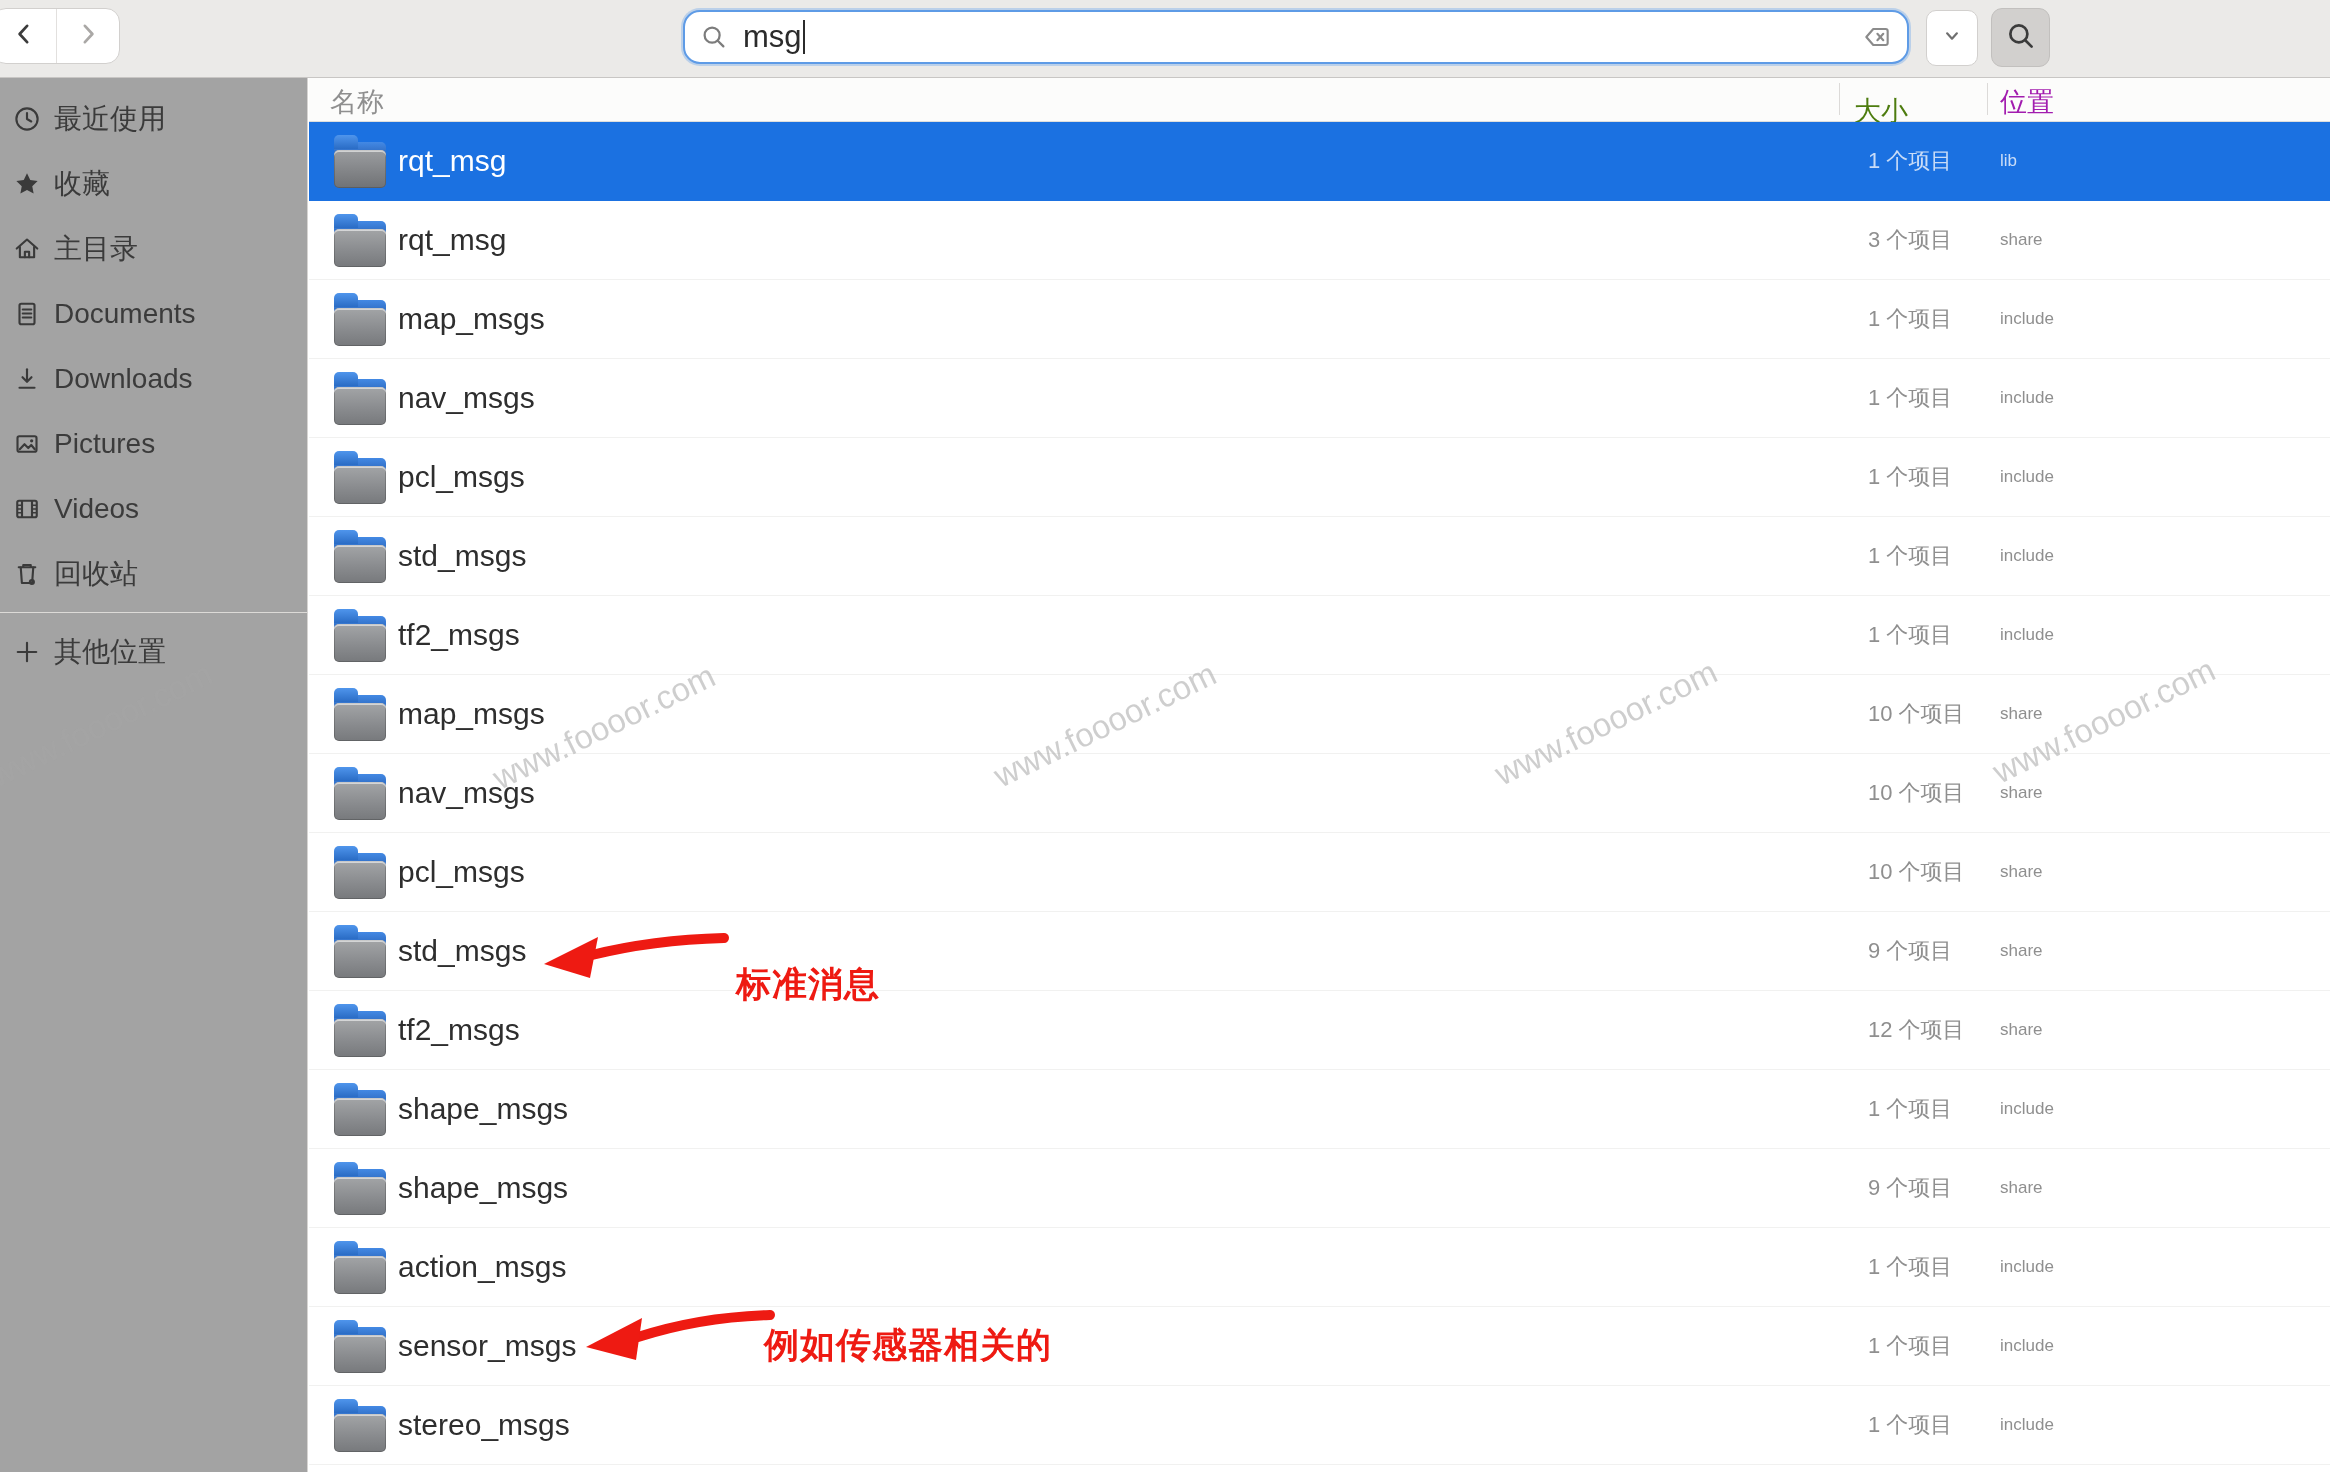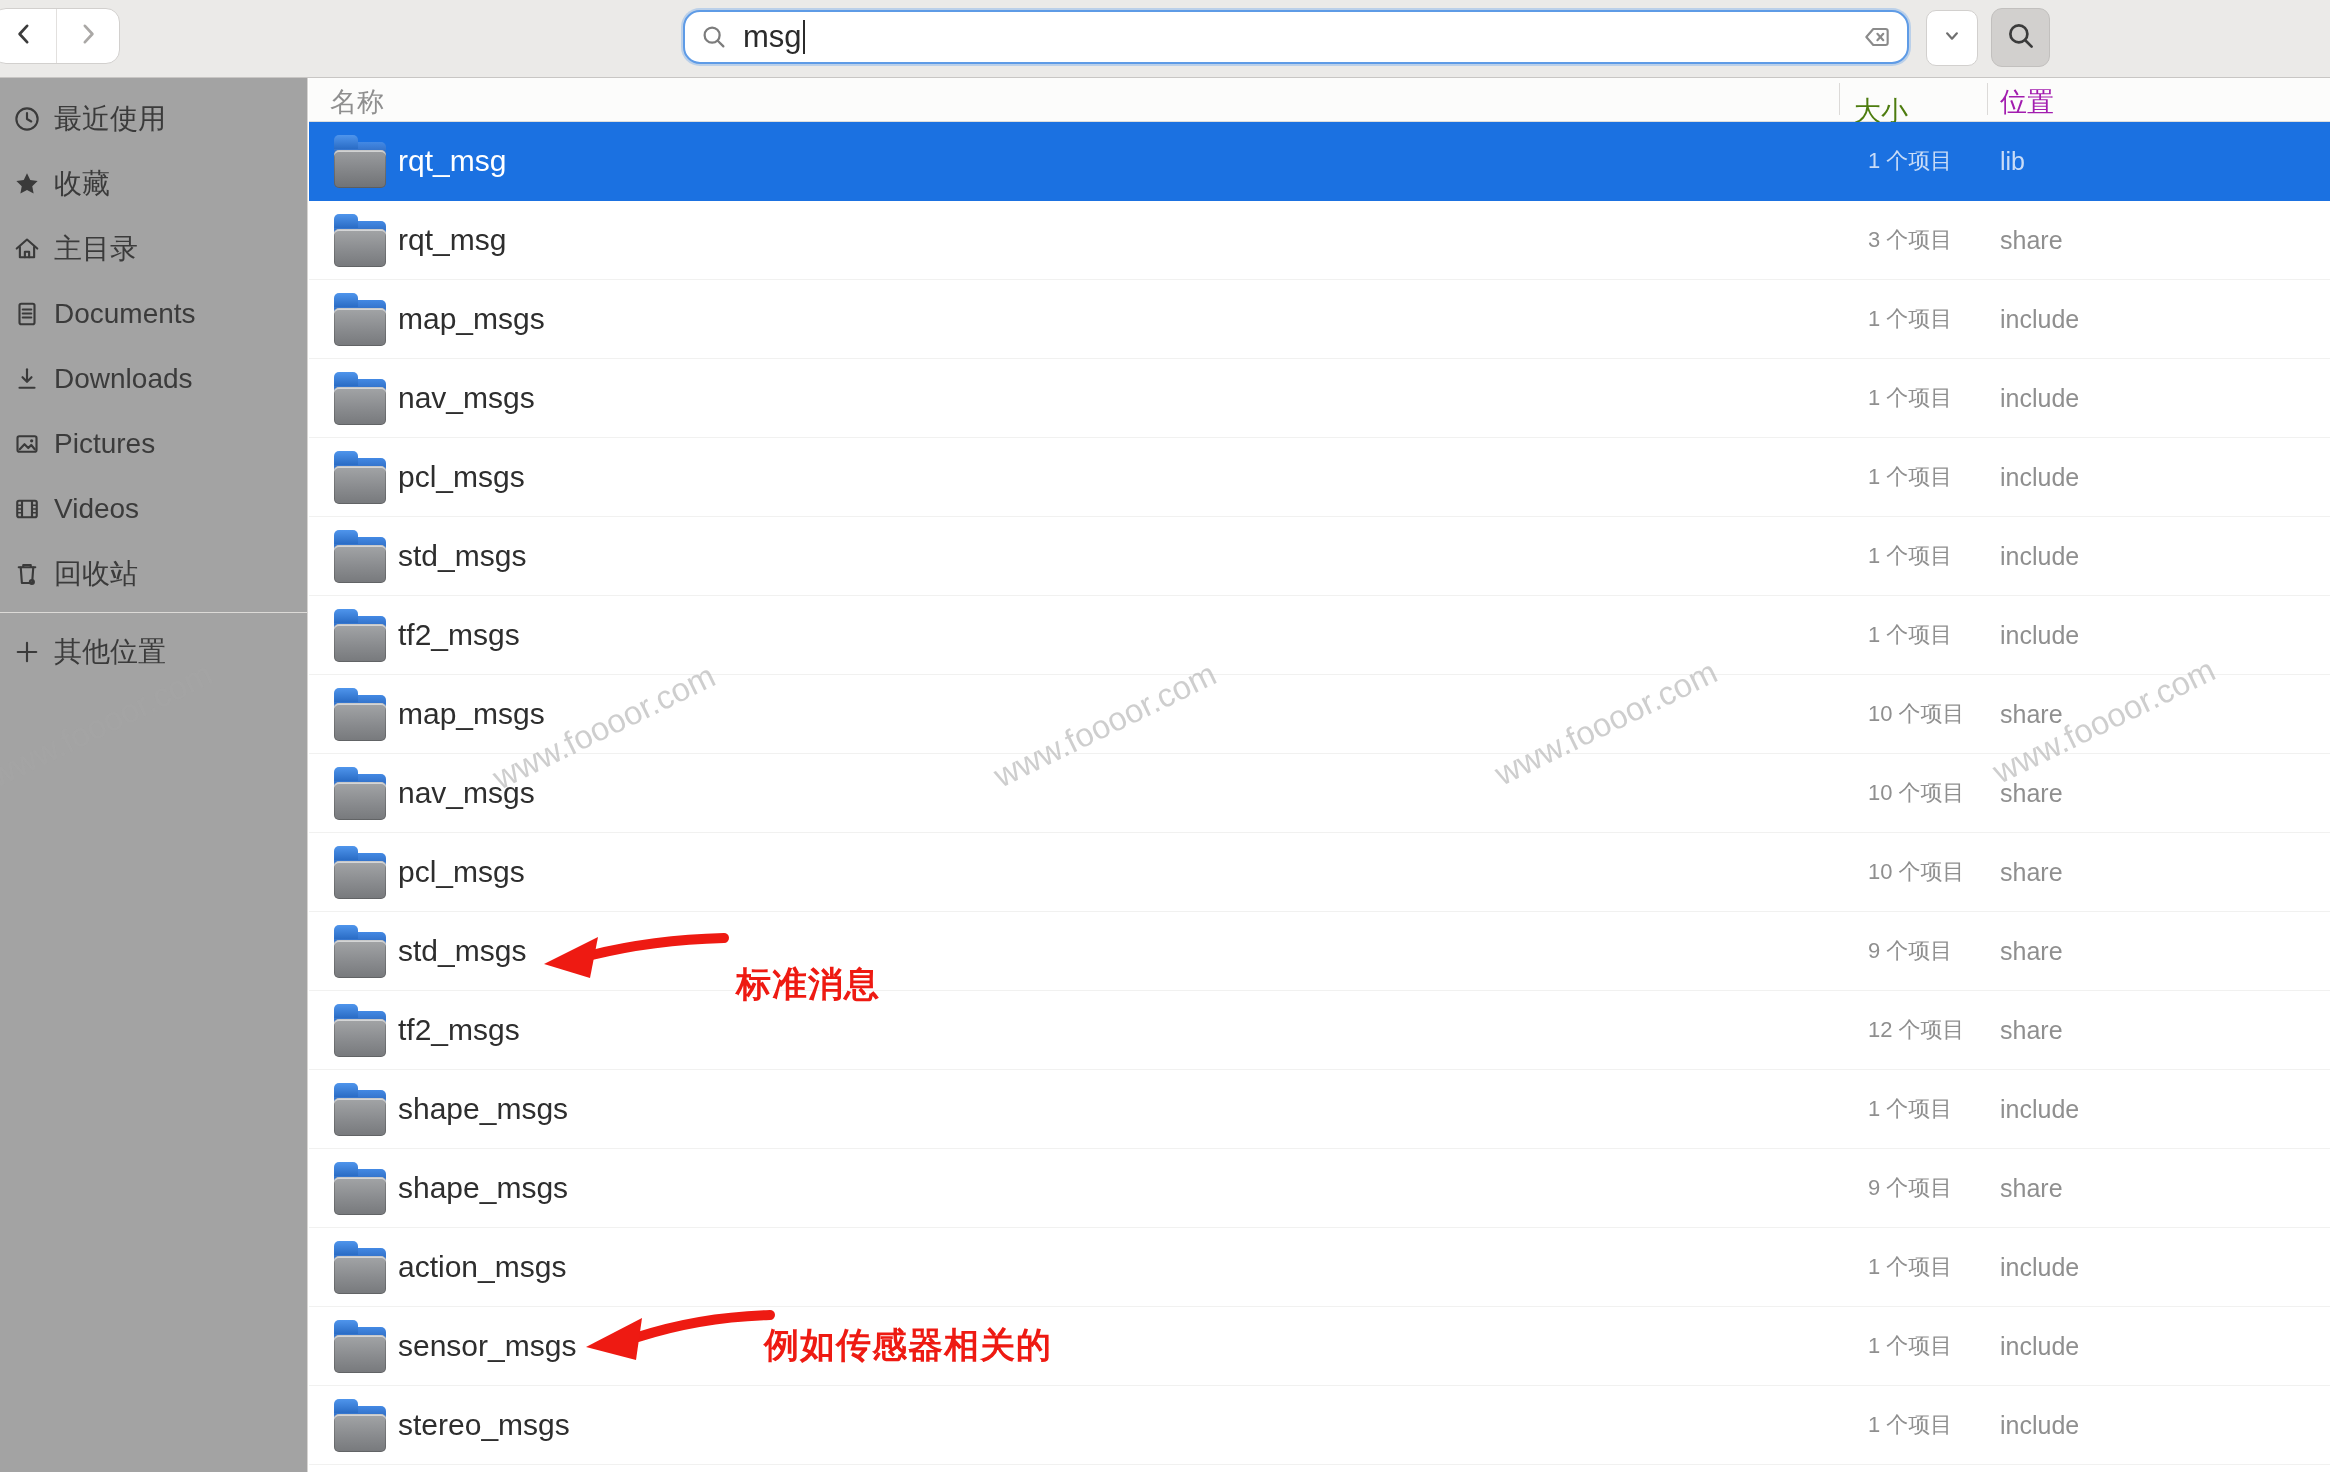--- a/index.html
+++ b/index.html
@@ -54,21 +54,21 @@
   .folder .f-strip{position:absolute;left:0;top:7px;width:52px;height:14px;border-radius:5px;
     background:linear-gradient(180deg,#4389e4,#2b66bb);}
   .folder .f-body{position:absolute;left:0;top:15px;width:52px;height:38px;border-radius:5px;
     background:linear-gradient(180deg,#a3a5a7 0%,#8a8c8f 55%,#77797c 100%);
     box-shadow:inset 0 2px 0 rgba(255,255,255,.55), inset 0 0 0 1px rgba(0,0,0,.18);}
   .row .fname{position:absolute;left:89px;top:50%;transform:translateY(-50%);
     font-size:30px;color:#2e2e2e;}
   .row .fsize{position:absolute;left:1539px;top:50%;transform:translateY(-50%);
     font-size:22px;color:#8f8f8f;white-space:nowrap;margin-left:20px;}
   .row .floc{position:absolute;left:1691px;top:50%;transform:translateY(-50%);
-    font-size:25px;color:#8f8f8f;}
+    font-size:17px;color:#8f8f8f;}
   .row.selected{background:#1b71e1;border-bottom:1px solid #1b71e1;}
   .row.selected .fname{color:#ffffff;}
   .row.selected .fsize,.row.selected .floc{color:#c9dcf7;}
   .row.selected .f-body{background:linear-gradient(180deg,#9b9da0 0%,#838588 55%,#707275 100%);}
   
   .wm-layer{position:absolute;left:0;top:0;width:2330px;height:1472px;pointer-events:none;z-index:6;}
   .wm{position:absolute;font-size:33px;color:rgba(165,165,165,.55);white-space:nowrap;
     transform:rotate(-26deg);}
   .wm:nth-of-type(1){left:-20px;top:706px;}
   .wm:nth-of-type(2){left:483px;top:708px;}

